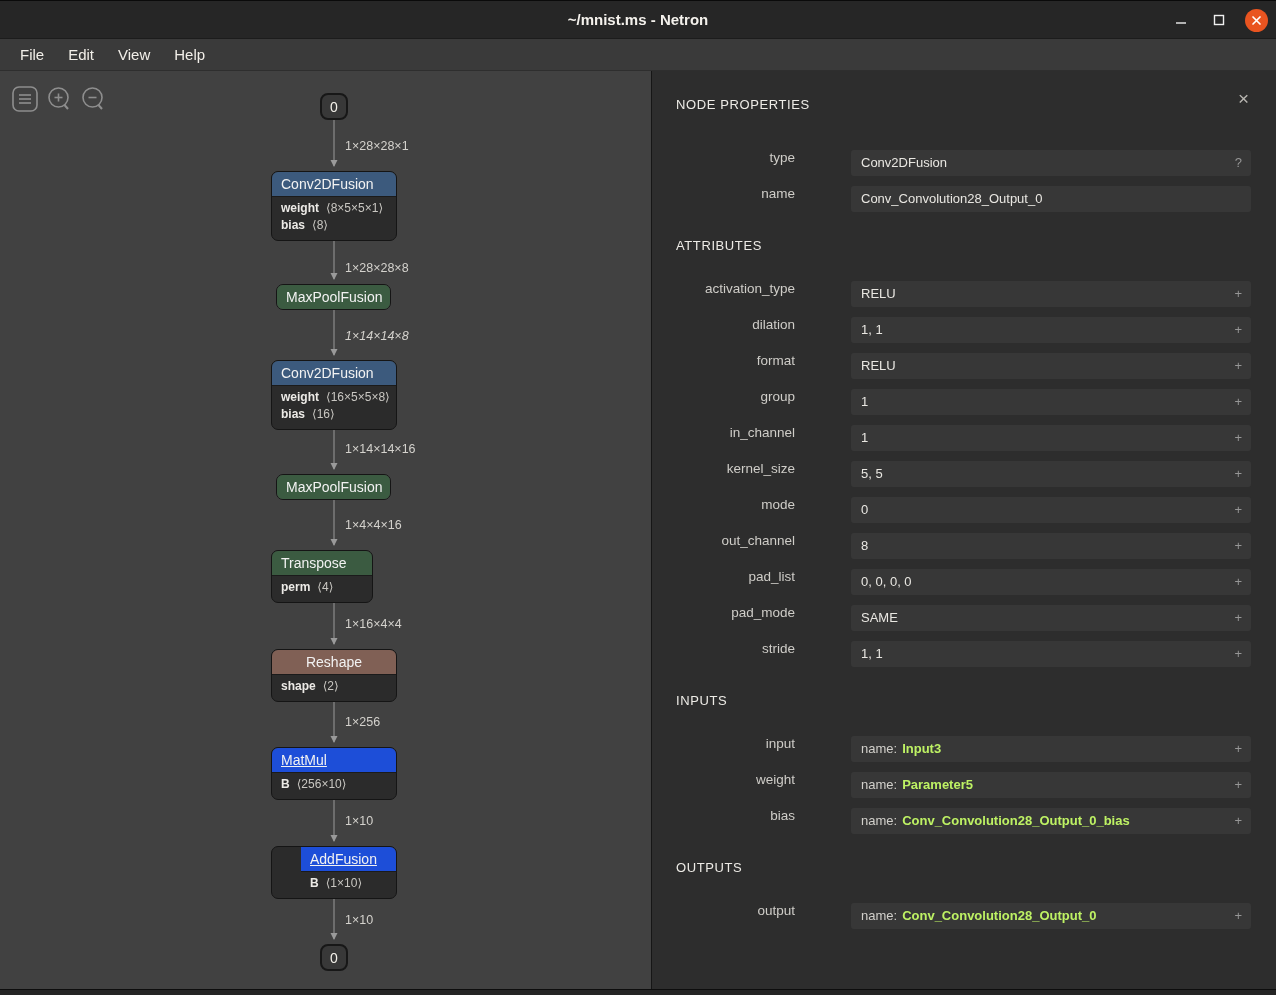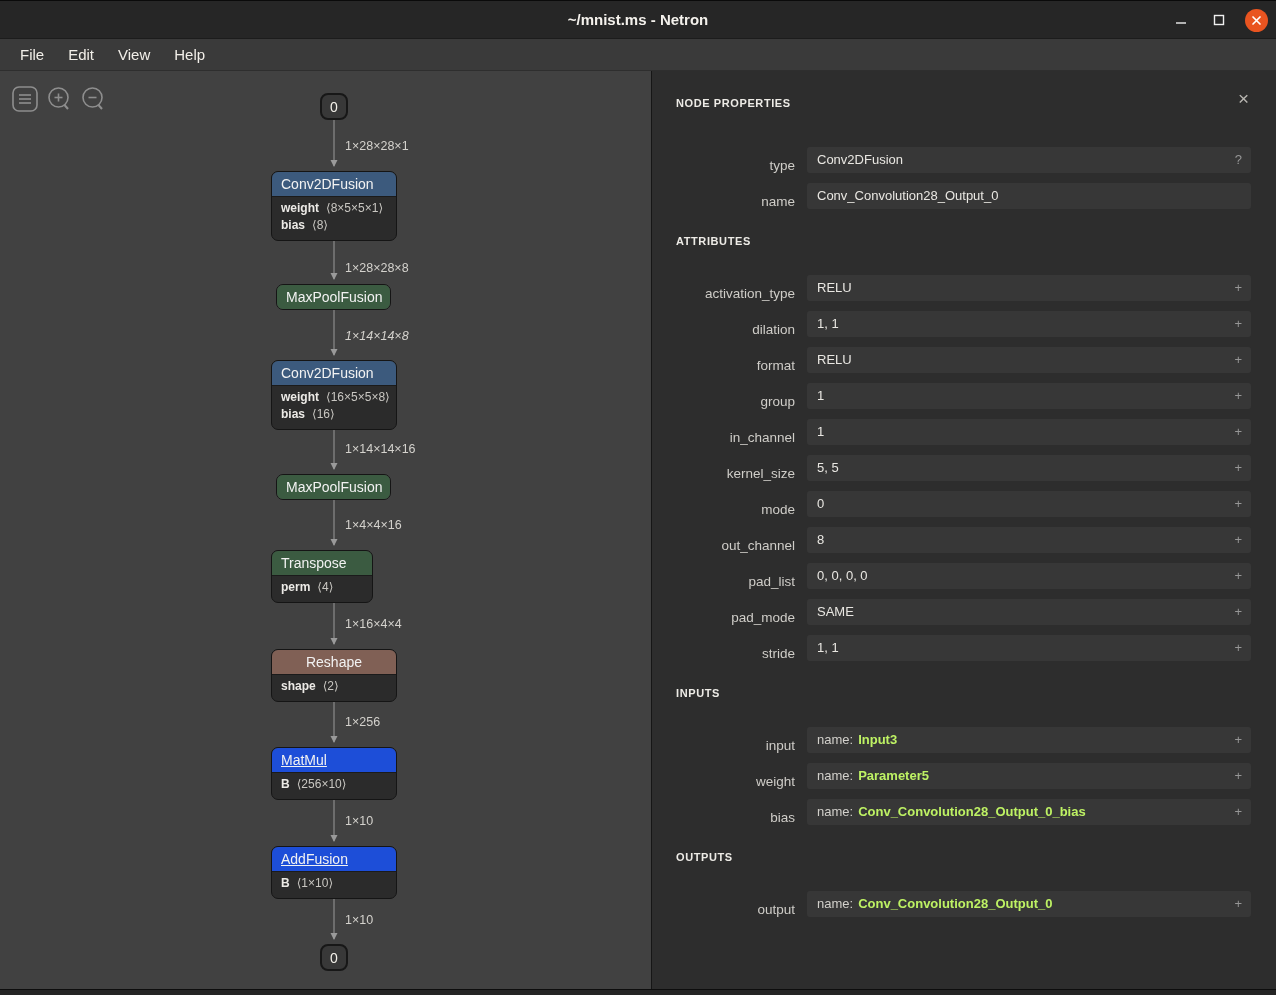--- a/index.html
+++ b/index.html
@@ -40,24 +40,24 @@
   .hdr-pool  { background:#3b5b41; }
   .hdr-shape { background:#806055;text-align:center; }
   .hdr-plain { background:#1d4ed8;text-decoration:underline; }
   .gnode.pool { border-radius:7px; }
   .ionode { position:absolute; width:28px; height:27px; line-height:25px; text-align:center; background:#383838; border:2px solid #171717; border-radius:8px; color:#f3f1ea; font-size:14px; cursor:pointer; }
   .edge-label { position:absolute; color:#d4d2cd; font-size:12.5px; white-space:nowrap; }
 
   
   .panel { position:relative; width:623px; height:100%; background:#2d2d2d; color:#d8d6d1; overflow:hidden; }
   .panel-close { position:absolute; top:18px; right:26px; font-size:19px; color:#b7b5b0; cursor:pointer; line-height:1; }
-  .section-title { margin:26px 24px 0; font-size:11px; font-weight:bold; letter-spacing:.6px; color:#edebe6; }
+  .section-title { margin:26px 24px 0; font-size:13px; font-weight:normal; letter-spacing:.6px; color:#edebe6; }
   .rows { margin-top:28px; }
   .rows.first { margin-top:38px; }
-  .prow { display:flex; align-items:flex-end; margin:0 24px 10px; }
+  .prow { display:flex; align-items:flex-start; margin:0 24px 10px;gap:44px; }
   .plabel { width:131px; text-align:right; padding-right:12px; font-size:13.5px; color:#cfcdc8; flex:none; }
   .pbox { position:relative; flex:1; height:26px; line-height:26px; background:#373737; border-radius:3px; padding:0 26px 0 10px; font-size:13px; color:#e9e7e2; white-space:nowrap; overflow:hidden; cursor:default; }
   .pbox .suffix { position:absolute; right:9px; top:0; color:#969696; font-size:13px; cursor:pointer; }
   .pbox .prefix { color:#d2d0cb; margin-right:5px; }
   .pbox b { color:#bef264; }
 </style>
 </head>
 <body>
 
 <div class="window">
@@ -193,21 +193,21 @@
 
       <div class="gnode" style="left:271px; top:676px; width:126px;">
         <div class="gnode-header hdr-plain">MatMul</div>
         <div class="gnode-body">
           <div class="gparam"><span class="k">B</span><span class="v">⟨256×10⟩</span></div>
         </div>
       </div>
 
       <div class="edge-label" style="left:345px; top:743px;">1×10</div>
 
-      <div class="gnode" style="left:271px; top:775px; width:126px;">
+      <div class="gnode" style="left:271px; top:775px; width:126px;padding-left:29px;">
         <div class="gnode-header hdr-plain">AddFusion</div>
         <div class="gnode-body">
           <div class="gparam"><span class="k">B</span><span class="v">⟨1×10⟩</span></div>
         </div>
       </div>
 
       <div class="edge-label" style="left:345px; top:842px;">1×10</div>
 
       <div class="ionode" style="left:320px; top:873px;">0</div>
     </div>

